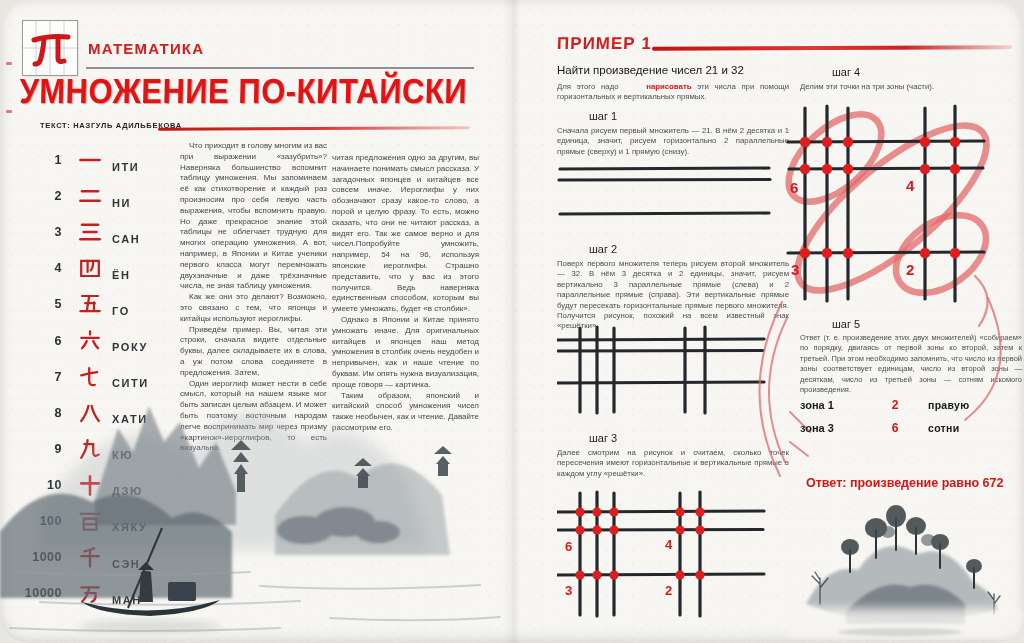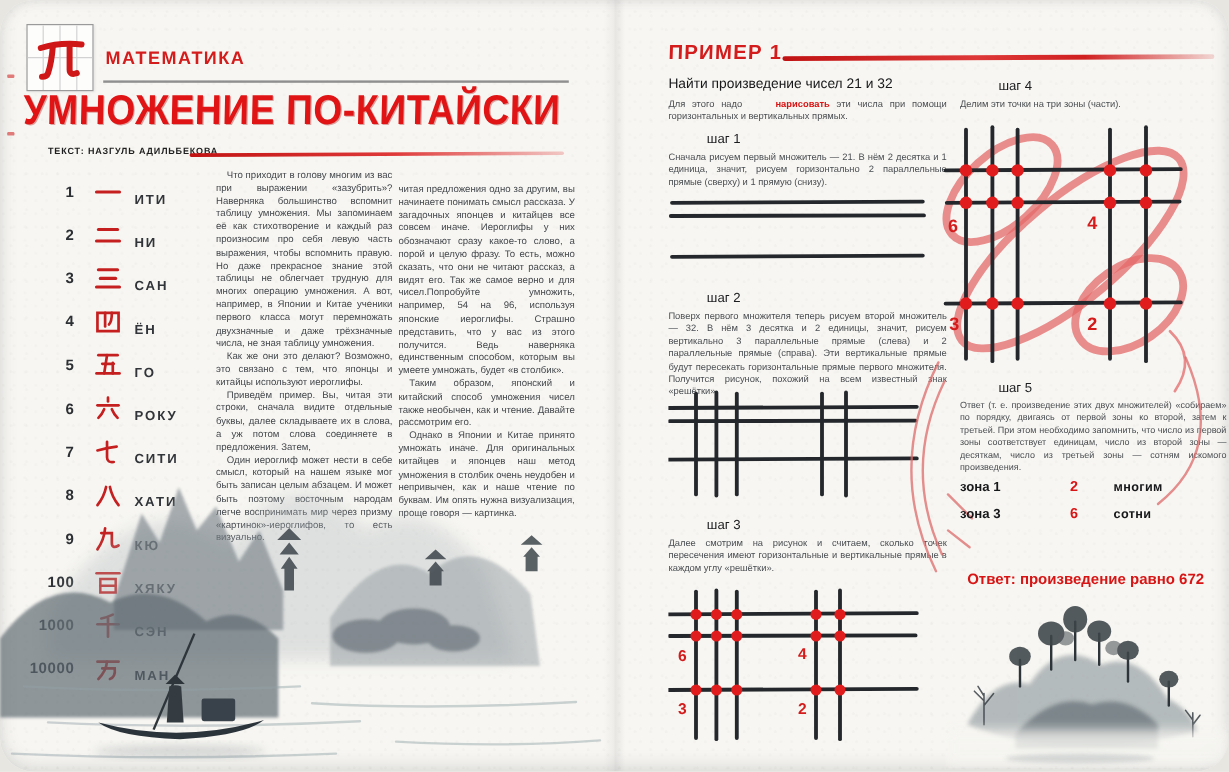--- a/index.html
+++ b/index.html
@@ -202,20 +202,32 @@
             <svg width="24" height="24" viewBox="0 0 30 30">
               <g class="sketch" stroke="#c51f1f" stroke-width="2.8">
                 <path d="M12 4 Q11 16 4 26"></path>
                 <path d="M8 9 H19 V19 Q19 26 26 22"></path>
               </g>
             </svg>
           </span>
         <span class="rname">КЮ</span>
       </div>
       <div class="numrow">
+        <span class="arabic">10</span>
+        <span class="hanzi">
+            <svg width="24" height="24" viewBox="0 0 30 30">
+              <g class="sketch" stroke="#c51f1f" stroke-width="3.2">
+                <path d="M4 13 H26"></path>
+                <path d="M15 4 V27"></path>
+              </g>
+            </svg>
+          </span>
+        <span class="rname">ДЗЮ</span>
+      </div>
+      <div class="numrow">
         <span class="arabic">100</span>
         <span class="hanzi">
             <svg width="24" height="24" viewBox="0 0 30 30">
               <g class="sketch" stroke="#c51f1f" stroke-width="2.6">
                 <path d="M3 6 H27"></path>
                 <path d="M7 12 H23 V26 H7 Z" fill="none"></path>
                 <path d="M7 19 H23"></path>
               </g>
             </svg>
           </span>
@@ -250,22 +262,22 @@
     </div>
 
     <div class="abs artcol" id="col1">
       <p class="ind">Что приходит в голову многим из вас при выражении «зазубрить»? Наверняка большинство вспомнит таблицу умножения. Мы запоминаем её как стихотворение и каждый раз произносим про себя левую часть выражения, чтобы вспомнить правую. Но даже прекрасное знание этой таблицы не облегчает трудную для многих операцию умножения. А вот, например, в Японии и Китае ученики первого класса могут перемножать двухзначные и даже трёхзначные числа, не зная таблицу умножения.</p>
       <p class="ind">Как же они это делают? Возможно, это связано с тем, что японцы и китайцы используют иероглифы.</p>
       <p class="ind">Приведём пример. Вы, читая эти строки, сначала видите отдельные буквы, далее складываете их в слова, а уж потом слова соединяете в предложения. Затем,</p>
       <p class="ind">Один иероглиф может нести в себе смысл, который на нашем языке мог быть записан целым абзацем. И может быть поэтому восточным народам легче воспринимать мир через призму «картинок»-иероглифов, то есть визуально.</p>
     </div>
     <div class="abs artcol" id="col2">
       <p>читая предложения одно за другим, вы начинаете понимать смысл рассказа. У загадочных японцев и китайцев все совсем иначе. Иероглифы у них обозначают сразу какое-то слово, а порой и целую фразу. То есть, можно сказать, что они не читают рассказ, а видят его. Так же самое верно и для чисел.Попробуйте умножить, например, 54 на 96, используя японские иероглифы. Страшно представить, что у вас из этого получится. Ведь наверняка единственным способом, которым вы умеете умножать, будет «в столбик».</p>
+      <p class="ind">Однако в Японии и Китае принято умножать иначе. Для оригинальных китайцев и японцев наш метод умножения в столбик очень неудобен и непривычен, как и наше чтение по буквам. Им опять нужна визуализация, проще говоря — картинка.</p>
       <p class="ind">Таким образом, японский и китайский способ умножения чисел также необычен, как и чтение. Давайте рассмотрим его.</p>
-      <p class="ind">Однако в Японии и Китае принято умножать иначе. Для оригинальных китайцев и японцев наш метод умножения в столбик очень неудобен и непривычен, как и наше чтение по буквам. Им опять нужна визуализация, проще говоря — картинка.</p>
     </div>
 
     <svg class="abs" style="left:0;top:380px;" width="512" height="263" viewBox="0 0 512 263">
       <defs>
         <filter id="b1" x="-40%" y="-40%" width="180%" height="180%">
             <feGaussianBlur stdDeviation="4"></feGaussianBlur>
           </filter>
         <filter id="b2" x="-40%" y="-40%" width="180%" height="180%">
             <feGaussianBlur stdDeviation="1.4"></feGaussianBlur>
           </filter>
@@ -418,21 +430,21 @@
         <path d="M258,18 Q292,95 235,140"></path>
         <path d="M60,132 L80,152"></path>
         <path d="M60,162 L78,176"></path>
       </g>
     </svg>
 
     <div class="abs zone-table">
       <div class="zone-row">
         <span class="zname">зона 1</span>
         <span class="zval">2</span>
-        <span class="zunit">многим</span>
+        <span class="zunit">правую</span>
       </div>
       <div class="zone-row">
         <span class="zname">зона 3</span>
         <span class="zval">6</span>
         <span class="zunit">сотни</span>
       </div>
     </div>
 
     <div class="abs answer-line">Ответ: произведение равно 672</div>
 

